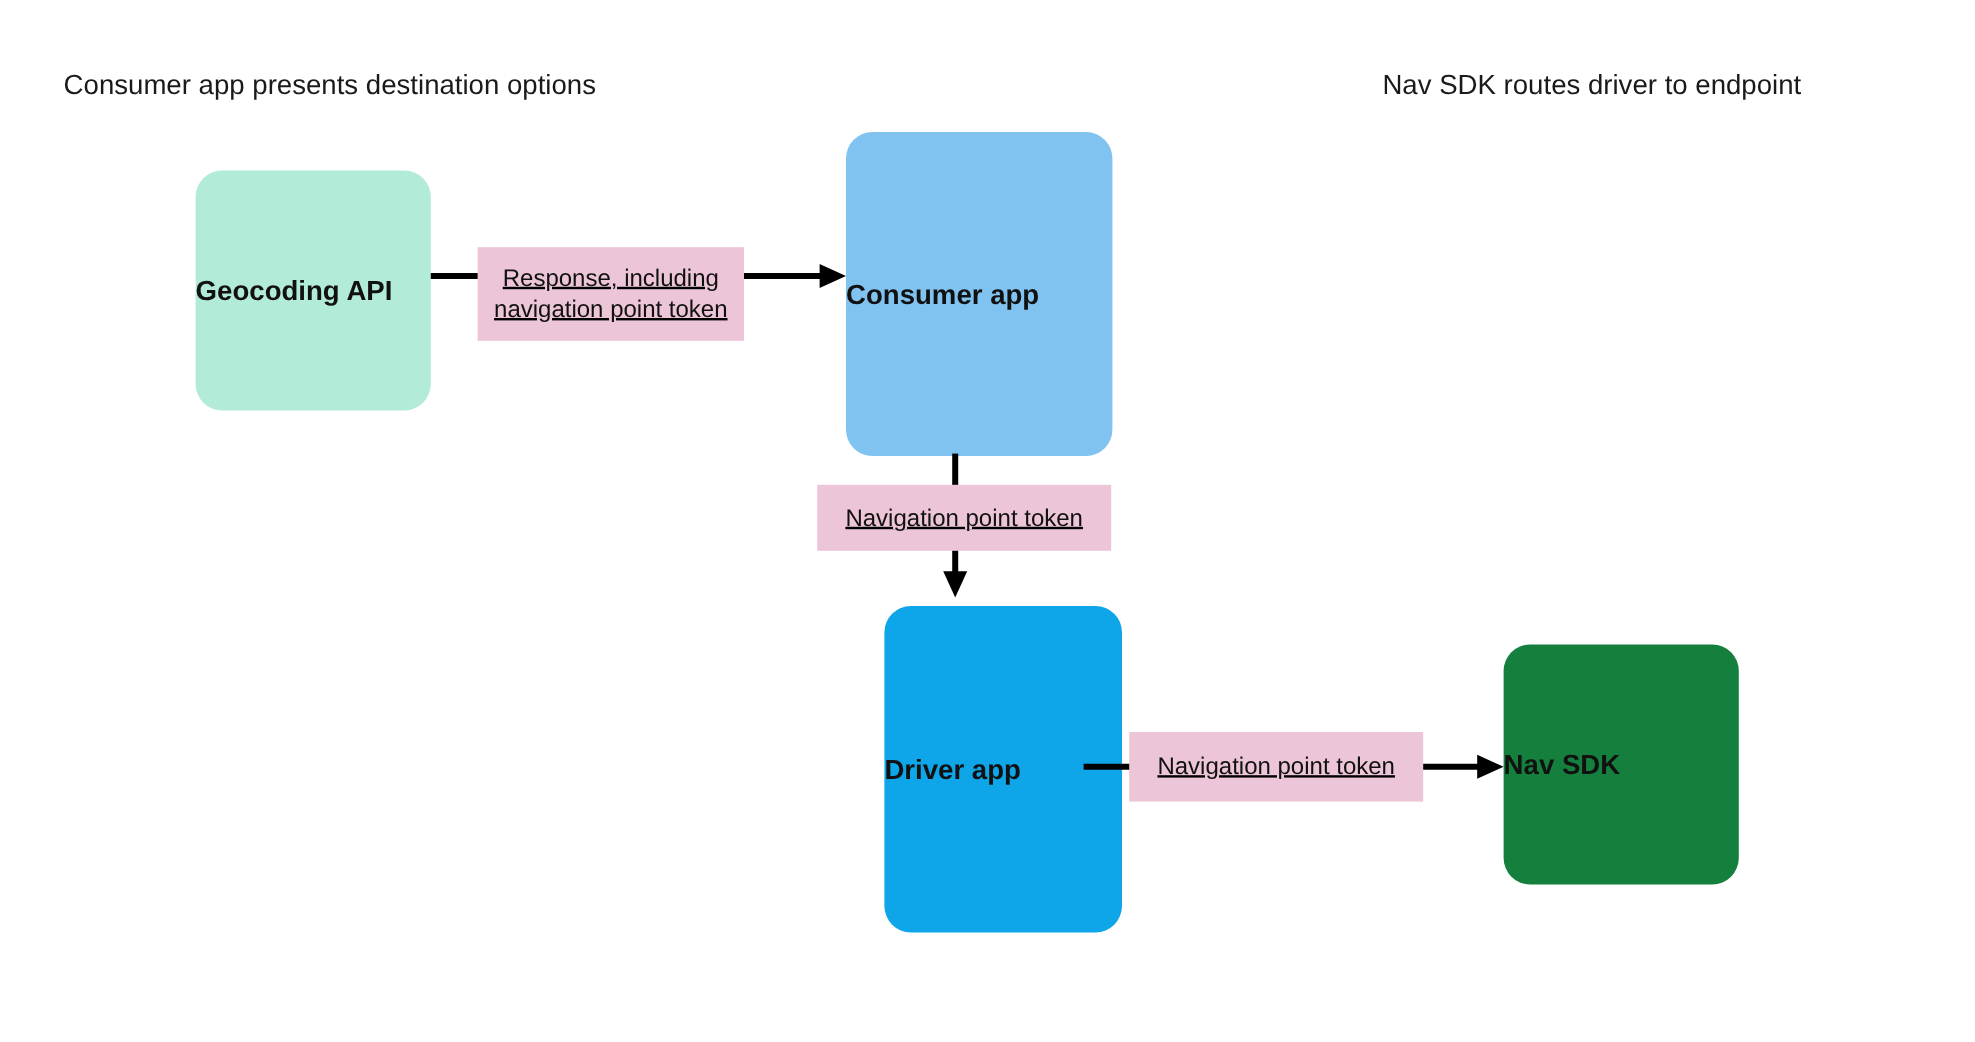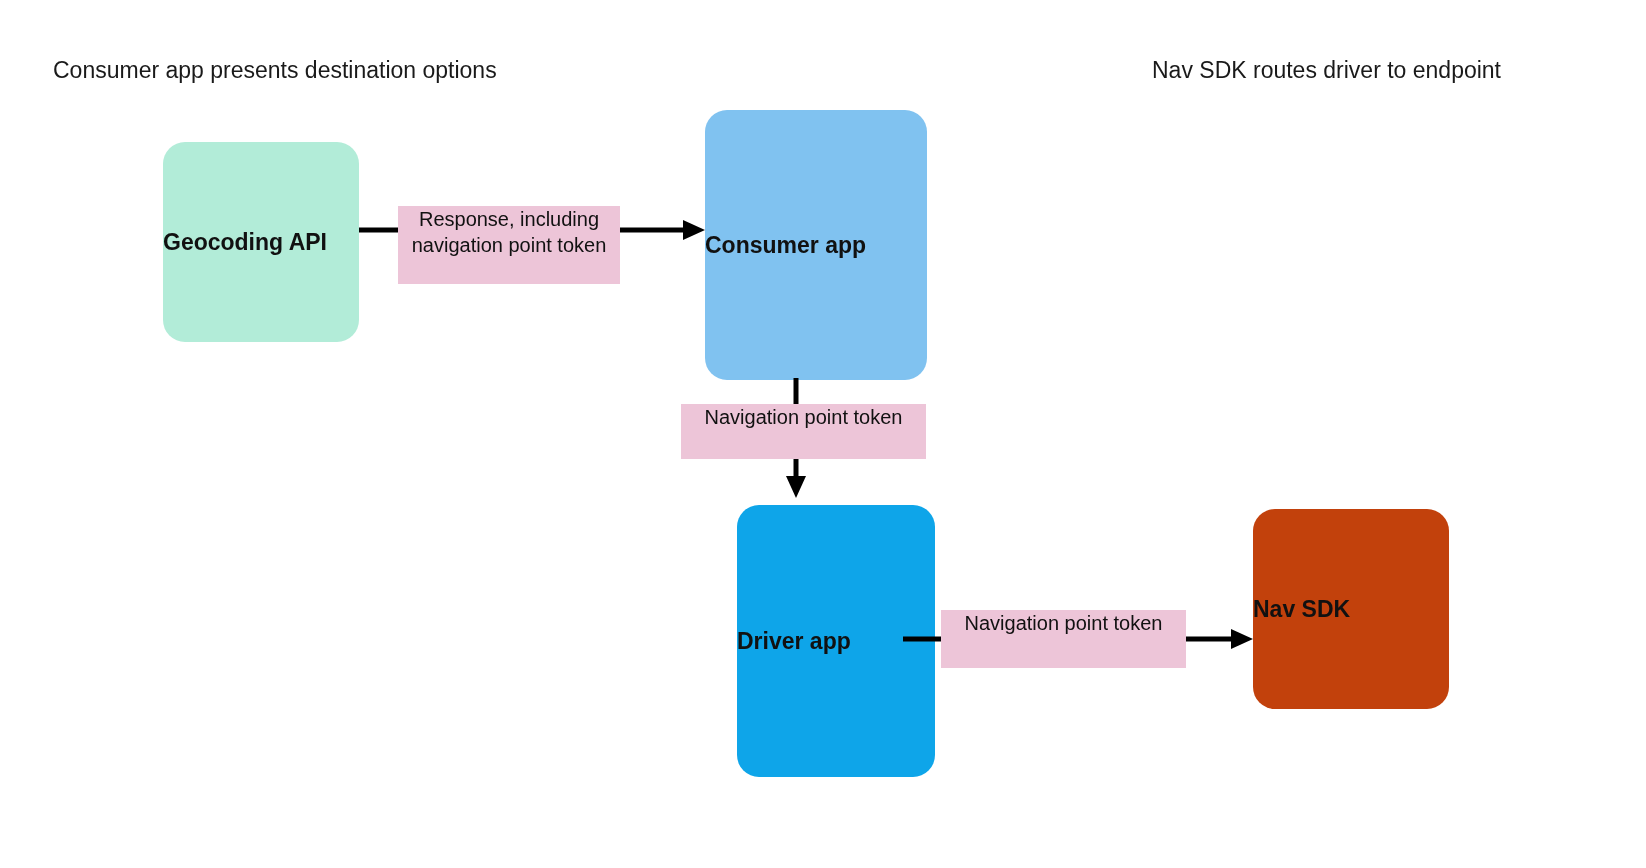--- a/index.html
+++ b/index.html
@@ -44,24 +44,25 @@
     color: #111111;
     line-height: 28px;
     text-align: center;
     white-space: nowrap;
   }
 
   
   .edge-label {
     position: absolute;
     display: flex;
-    align-items: flex-start;
+    align-items: center;
     justify-content: center;
     box-sizing: border-box;
     z-index: 3;
+    text-decoration: underline;
   }
   .edge-label-text {
     font-size: 20px;
     line-height: 26px;
     color: #111111;
     text-align: center;
     padding: 0 6px;
   }
 
   
@@ -105,21 +106,21 @@
   </div>
 
   <div class="node" style="left:705px; top:110px; width:222px; height:270px; background:#80c2f0;">
     <span class="node-label">Consumer app</span>
   </div>
 
   <div class="node" style="left:705px; top:505px; width:198px; height:272px; background:#0ea5e9;margin-left:32px;">
     <span class="node-label">Driver app</span>
   </div>
 
-  <div class="node" style="left:1253px; top:509px; width:196px; height:200px; background:#c2410c;">
+  <div class="node" style="left:1253px; top:537px; width:196px; height:200px; background:#15803d;">
     <span class="node-label">Nav SDK</span>
   </div>
 
   <div class="edge-label" style="left:398px; top:206px; width:222px; height:78px; background:#edc5d8;">
     <span class="edge-label-text">Response, including navigation point token</span>
   </div>
 
   <div class="edge-label" style="left:681px; top:404px; width:245px; height:55px; background:#edc5d8;">
     <span class="edge-label-text" style="white-space:nowrap;">Navigation point token</span>
   </div>

